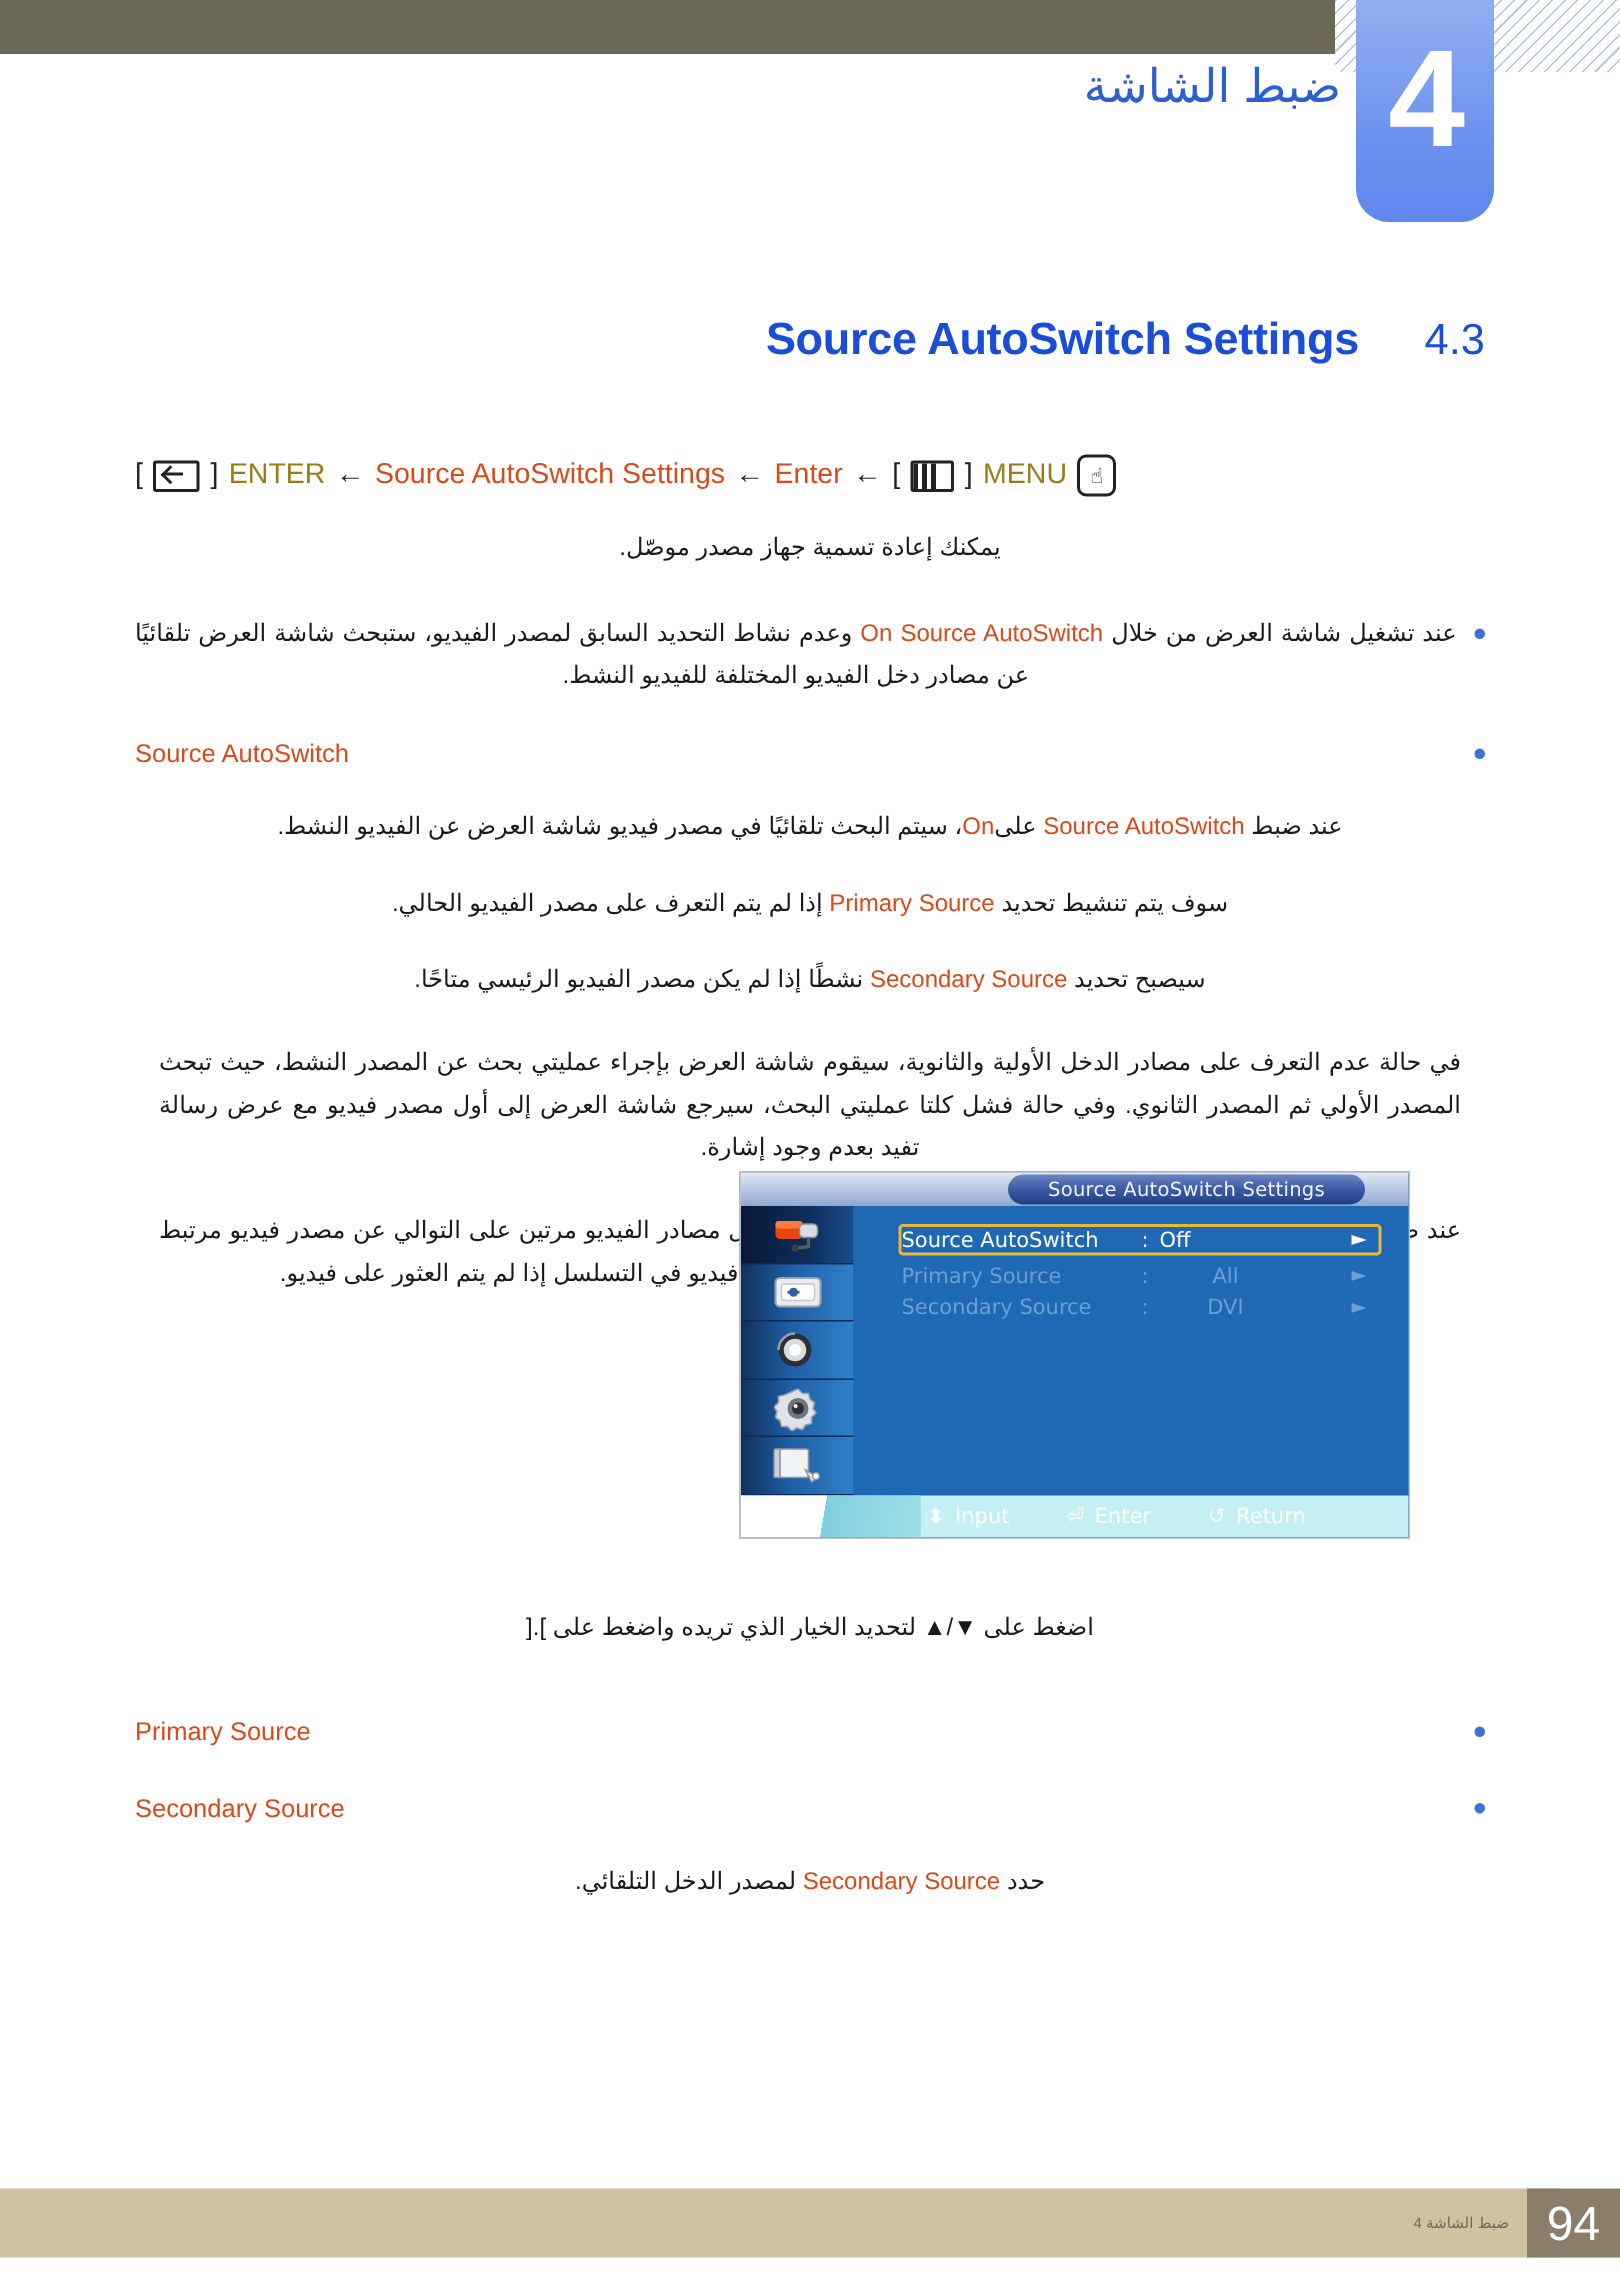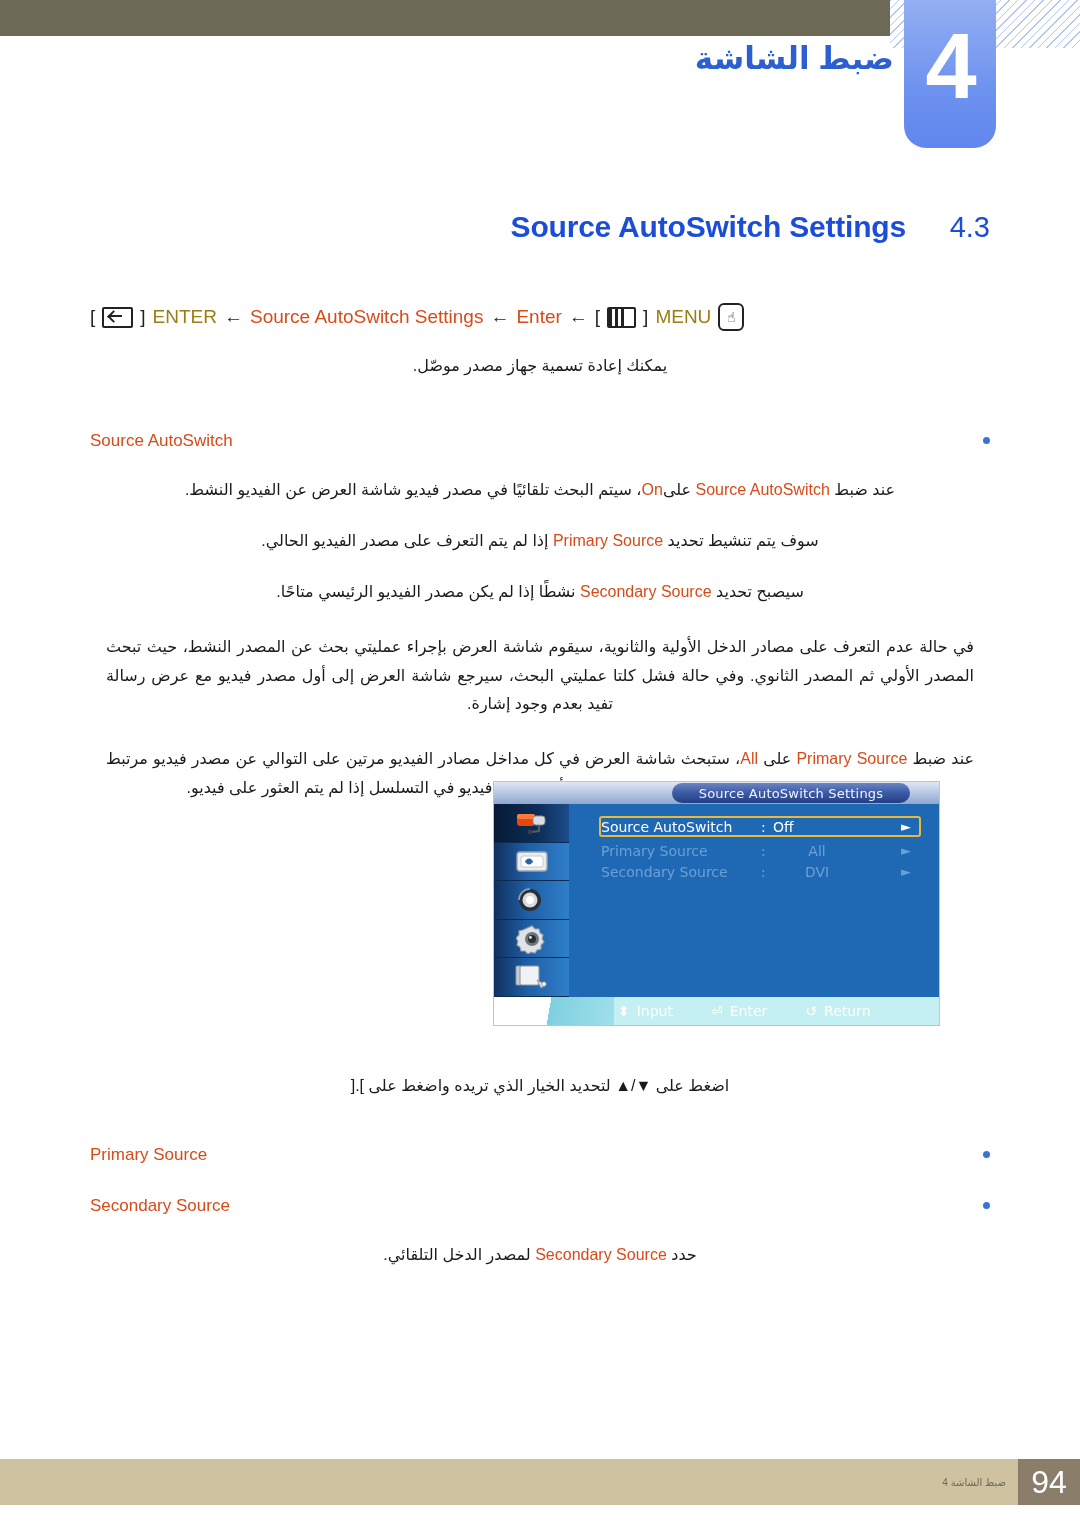--- a/index.html
+++ b/index.html
@@ -55,21 +55,21 @@
     font-size: 92px;
     font-weight: bold;
     line-height: 1;
     letter-spacing: -2px;
   }
   .chapter-title {
     position: absolute;
     right: 186px; top: 40px;
     color: #2c5fd0;
     font-size: 31px;
-    font-weight: bold;
+    font-weight: normal;
     direction: rtl;
     white-space: nowrap;
   }
 
   
   .page-heading {
     position: absolute;
     right: 90px; top: 210px;
     width: 900px;
     text-align: left;
@@ -387,20 +387,27 @@
   <span class="icon-menu"></span>
   <span class="bc-brk">]</span>
   <span class="bc-olive">MENU</span>
   <span class="icon-hand"></span>
 </div>
 
 <div class="content">
 
   <p class="lead">يمكنك إعادة تسمية جهاز مصدر موصّل.</p>
 
+  <div class="bullet-row">
+    <span class="bullet-dot"></span>
+    <div class="bullet-body">
+      <span>عند تشغيل شاشة العرض من خلال </span><span class="kw">On Source AutoSwitch</span><span> وعدم نشاط التحديد السابق لمصدر الفيديو، ستبحث شاشة العرض</span>
+      <span>تلقائيًا عن مصادر دخل الفيديو المختلفة للفيديو النشط.</span>
+    </div>
+  </div>
 
   <div class="spacer-sm"></div>
 
   <div class="bullet-row">
     <span class="bullet-dot"></span>
     <div class="bullet-label">Source AutoSwitch</div>
   </div>
 
   <p class="para">
     <span>عند ضبط </span><span class="kw">Source AutoSwitch</span><span> على</span><span class="kw">On</span><span>، سيتم البحث تلقائيًا في مصدر فيديو شاشة العرض عن الفيديو النشط.</span>

